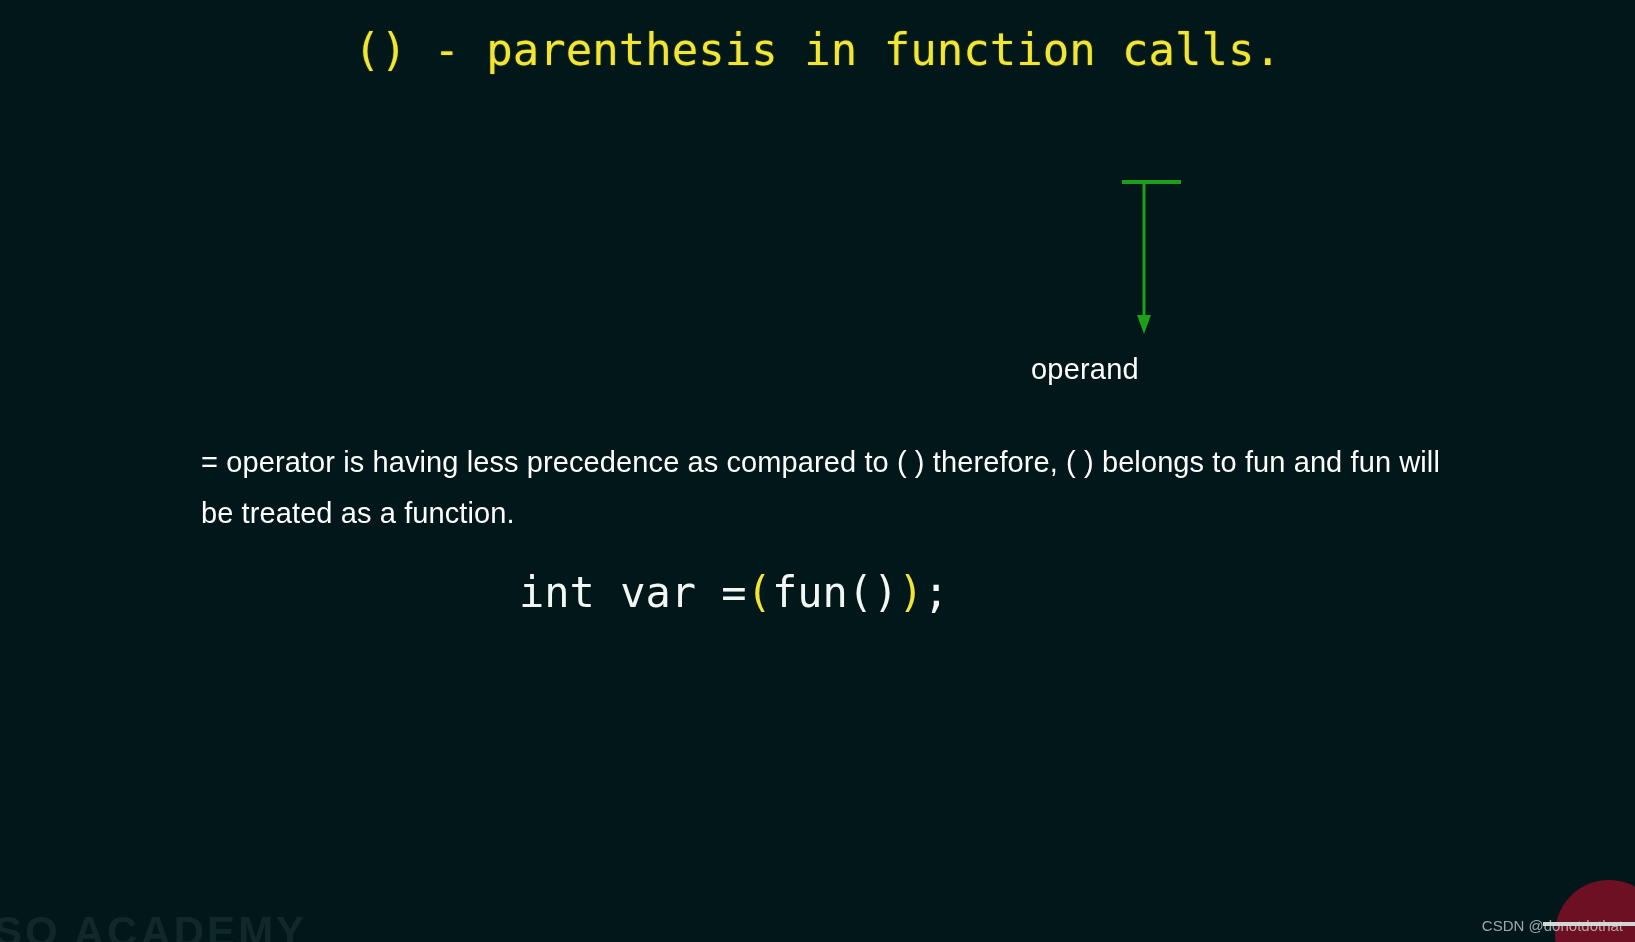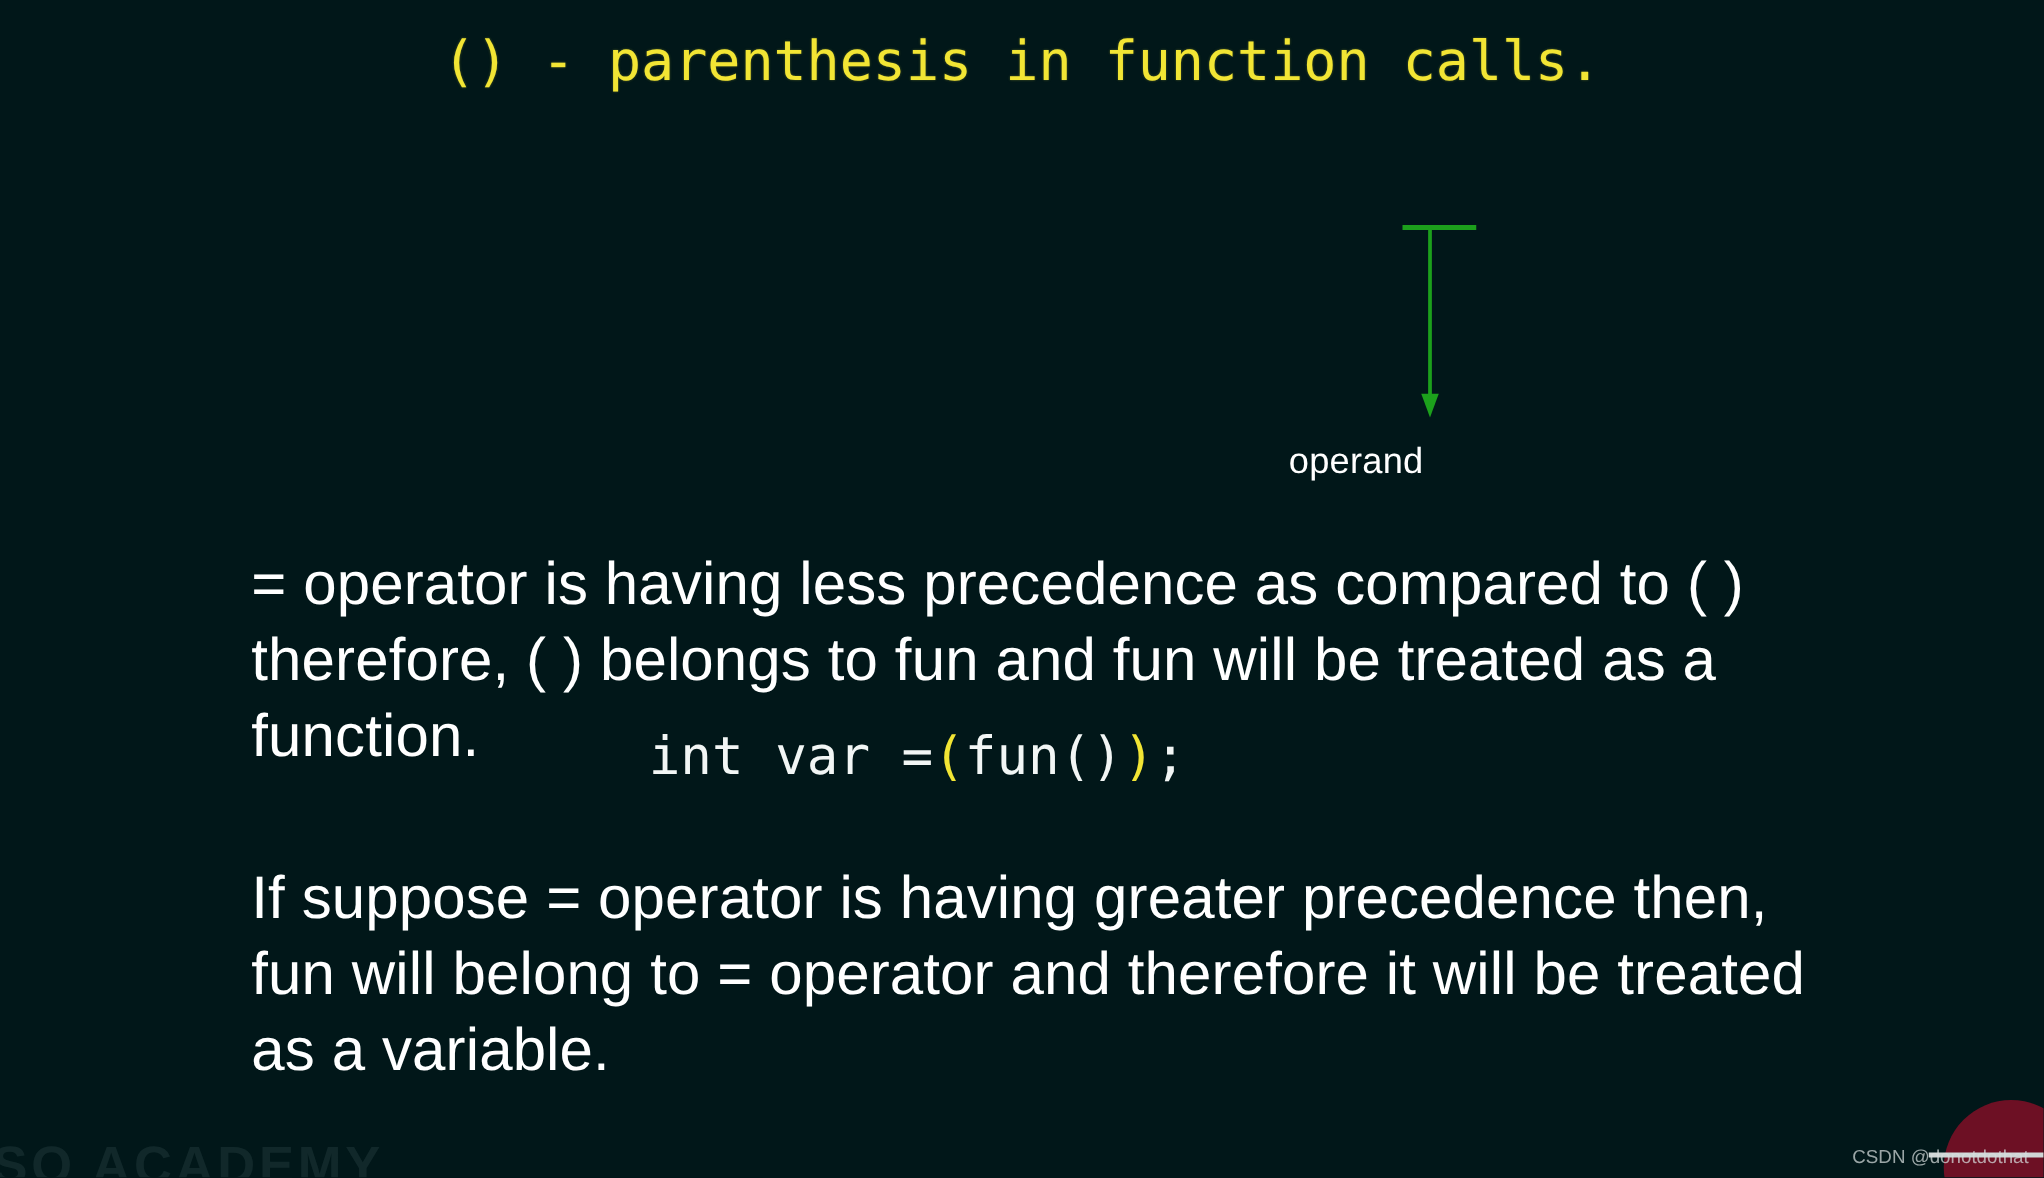--- a/index.html
+++ b/index.html
@@ -79,34 +79,34 @@
     white-space: pre;
     text-align: right;
   }
 
   
   .para {
     position: absolute;
     left: 201px;
     width: 1260px;
     color: #ffffff;
-    font-size: 48px;
-    line-height: 61px;
+    font-size: 29px;
+    line-height: 51px;
     letter-spacing: .1px;
   }
   #para-1 { top: 437px; }
   #para-2 { top: 688px; }
 
   
   .code-line {
     position: absolute;
     left: 519px;
     font-size: 42px;
   }
-  #code-1 { top: 580px; }
+  #code-1 { top: 568px; }
   #code-2 { top: 846px; }
 
   
   #academy-watermark {
     position: absolute;
     left: -6px;
     bottom: -14px;
     font-size: 42px;
     font-weight: bold;
     letter-spacing: 3px;
@@ -157,21 +157,20 @@
     <line x1="84" y1="6" x2="84" y2="145" stroke="#1ca01c" stroke-width="3"></line>
     <polygon points="84,158 77,139 91,139" fill="#1ca01c"></polygon>
   </svg>
 
   <div id="operand-label">operand</div>
 
   <div id="para-1" class="para">=  operator is having less precedence as compared to ( ) therefore, ( )  belongs to fun and fun will be treated as a function.</div>
 
   <div id="code-1" class="code-line mono"><span class="white">int var =</span><span class="yellow">(</span><span class="white">fun()</span><span class="yellow">)</span><span class="white">;</span></div>
 
-  <div id="para-2" class="para">If suppose  =  operator is having greater precedence then,  fun will belong to  =  operator and therefore it will be treated as a variable.</div>
 
 
   <div id="academy-watermark">SO ACADEMY</div>
 
   <div id="corner-blob"></div>
   <div id="corner-rule"></div>
 
   <div id="csdn-watermark">CSDN @donotdothat</div>
 
 </div>

